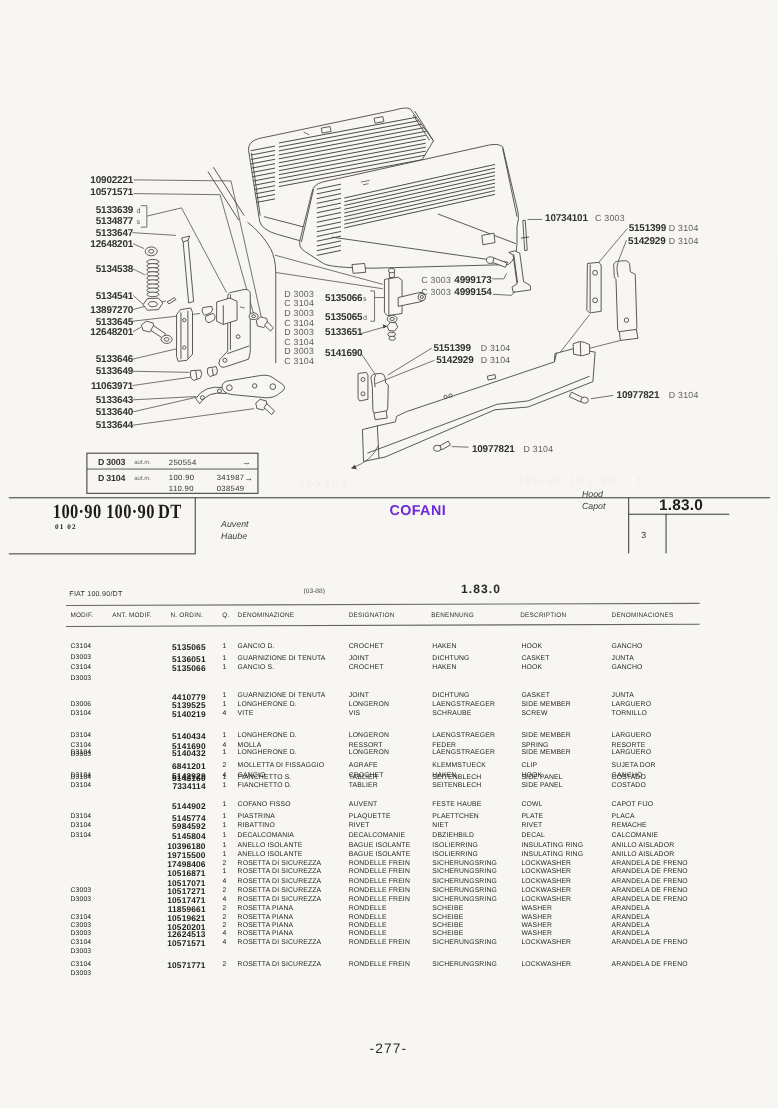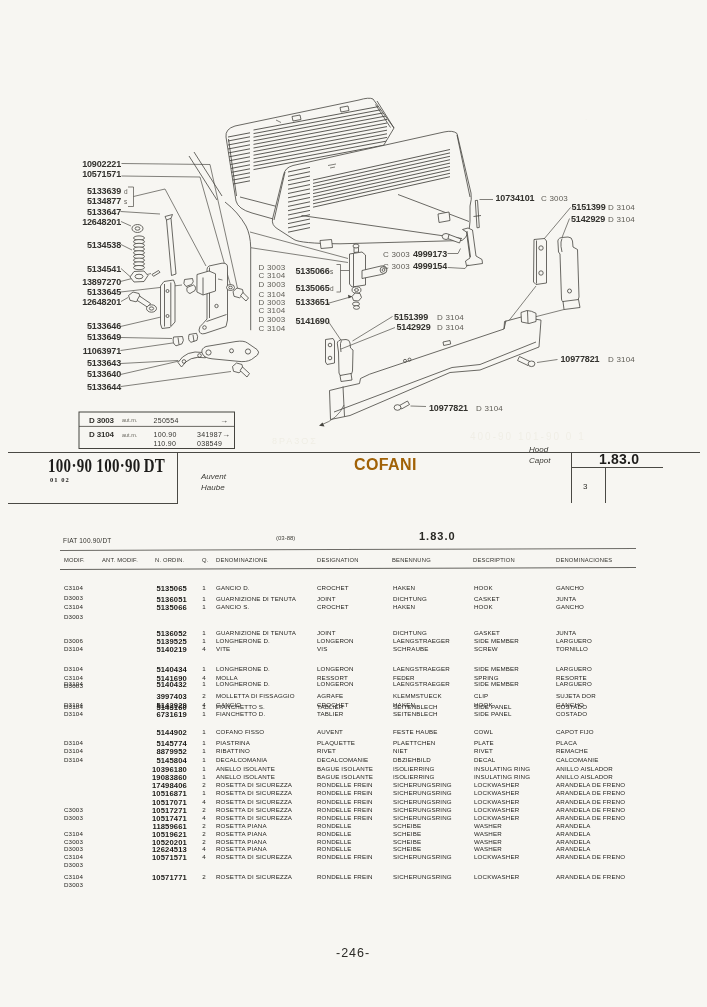--- a/index.html
+++ b/index.html
@@ -536,21 +536,21 @@
 <div class="rule" style="left:8px;top:503px;width:170px;height:1px"></div>
 
 <div class="rule" style="left:177px;top:452px;width:1px;height:51px"></div>
 
 <div class="abs band-title" style="left:48px;top:456px;font-size:15px;letter-spacing:.3px;transform:scale(1.0,1.22);transform-origin:0 0">100·90 100·90<span style="letter-spacing:0"> </span>DT</div>
 
 <div class="abs band-title" style="left:50px;top:476px;font-size:6.5px;letter-spacing:1px">01 02</div>
 
 <div class="abs it" style="left:201px;top:471px;font-size:8px;line-height:11px">Auvent<br>Haube</div>
 
-<div class="abs" style="left:354px;top:456px;font-size:16px;font-weight:bold;letter-spacing:.4px;color:#a16207">COFANI</div>
+<div class="abs" style="left:354px;top:456px;font-size:13px;font-weight:bold;letter-spacing:.4px;color:#6d28d9">COFANI</div>
 
 <div class="abs it" style="left:529px;top:444px;font-size:8px;line-height:11px">Hood<br>Capot</div>
 
 <div class="rule" style="left:571px;top:452px;width:1px;height:51px"></div>
 
 <div class="abs" style="left:599px;top:451px;font-size:14px;font-weight:bold;color:#1e1d1b;letter-spacing:.2px">1.83.0</div>
 
 <div class="rule" style="left:571px;top:467px;width:92px;height:1px"></div>
 
 <div class="rule" style="left:605px;top:467px;width:1px;height:36px"></div>
@@ -604,21 +604,21 @@
 <div class="row" style="top:595px">
     <s class="cn">5136051</s>
     <s class="cq">1</s>
     <s class="cd">GUARNIZIONE DI TENUTA</s>
     <s class="ce">JOINT</s>
     <s class="cf">DICHTUNG</s>
     <s class="cg">CASKET</s>
     <s class="ch">JUNTA</s>
   </div>
 <div class="row" style="top:628.8px">
-    <s class="cn">5136052</s>
+    <s class="cn">4410779</s>
     <s class="cq">1</s>
     <s class="cd">GUARNIZIONE DI TENUTA</s>
     <s class="ce">JOINT</s>
     <s class="cf">DICHTUNG</s>
     <s class="cg">GASKET</s>
     <s class="ch">JUNTA</s>
   </div>
 <div class="row" style="top:636.8px">
     <s class="cm">D3006</s>
     <s class="cn">5139525</s>
@@ -666,41 +666,41 @@
     <s class="cd">MOLLA</s>
     <s class="ce">RESSORT</s>
     <s class="cf">FEDER</s>
     <s class="cg">SPRING</s>
     <s class="ch">RESORTE</s>
   </div>
 <div class="row" style="top:682px">
     <s class="cm">D3003</s>
   </div>
 <div class="row" style="top:692px">
-    <s class="cn">3997403</s>
+    <s class="cn">6841201</s>
     <s class="cq">2</s>
     <s class="cd">MOLLETTA DI FISSAGGIO</s>
     <s class="ce">AGRAFE</s>
     <s class="cf">KLEMMSTUECK</s>
     <s class="cg">CLIP</s>
     <s class="ch">SUJETA DOR</s>
   </div>
 <div class="row" style="top:701px">
     <s class="cm">D3104</s>
     <s class="cn">5142929</s>
     <s class="cq">4</s>
     <s class="cd">GANCIO</s>
     <s class="ce">CROCHET</s>
     <s class="cf">HAKEN</s>
     <s class="cg">HOOK</s>
     <s class="ch">GANCHO</s>
   </div>
 <div class="row" style="top:710px">
     <s class="cm">D3104</s>
-    <s class="cn">6731619</s>
+    <s class="cn">7334114</s>
     <s class="cq">1</s>
     <s class="cd">FIANCHETTO D.</s>
     <s class="ce">TABLIER</s>
     <s class="cf">SEITENBLECH</s>
     <s class="cg">SIDE PANEL</s>
     <s class="ch">COSTADO</s>
   </div>
 <div class="row" style="top:703px">
     <s class="cm">D3104</s>
     <s class="cn">5143160</s>
@@ -725,21 +725,21 @@
     <s class="cn">5145774</s>
     <s class="cq">1</s>
     <s class="cd">PIASTRINA</s>
     <s class="ce">PLAQUETTE</s>
     <s class="cf">PLAETTCHEN</s>
     <s class="cg">PLATE</s>
     <s class="ch">PLACA</s>
   </div>
 <div class="row" style="top:747px">
     <s class="cm">D3104</s>
-    <s class="cn">8879952</s>
+    <s class="cn">5984592</s>
     <s class="cq">1</s>
     <s class="cd">RIBATTINO</s>
     <s class="ce">RIVET</s>
     <s class="cf">NIET</s>
     <s class="cg">RIVET</s>
     <s class="ch">REMACHE</s>
   </div>
 <div class="row" style="top:756px">
     <s class="cm">D3104</s>
     <s class="cn">5145804</s>
@@ -753,21 +753,21 @@
 <div class="row" style="top:764.5px">
     <s class="cn">10396180</s>
     <s class="cq">1</s>
     <s class="cd">ANELLO ISOLANTE</s>
     <s class="ce">BAGUE ISOLANTE</s>
     <s class="cf">ISOLIERRING</s>
     <s class="cg">INSULATING RING</s>
     <s class="ch">ANILLO AISLADOR</s>
   </div>
 <div class="row" style="top:773px">
-    <s class="cn">19083860</s>
+    <s class="cn">19715500</s>
     <s class="cq">1</s>
     <s class="cd">ANELLO ISOLANTE</s>
     <s class="ce">BAGUE ISOLANTE</s>
     <s class="cf">ISOLIERRING</s>
     <s class="cg">INSULATING RING</s>
     <s class="ch">ANILLO AISLADOR</s>
   </div>
 <div class="row" style="top:781px">
     <s class="cn">17498406</s>
     <s class="cq">2</s>
@@ -874,13 +874,13 @@
     <s class="cd">ROSETTA DI SICUREZZA</s>
     <s class="ce">RONDELLE FREIN</s>
     <s class="cf">SICHERUNGSRING</s>
     <s class="cg">LOCKWASHER</s>
     <s class="ch">ARANDELA DE FRENO</s>
   </div>
 <div class="row" style="top:881px">
     <s class="cm">D3003</s>
   </div>
 
-<div class="abs" style="left:336px;top:946px;font-size:12.5px;color:#2c2b27;letter-spacing:1px">-246-</div>
+<div class="abs" style="left:336px;top:946px;font-size:12.5px;color:#2c2b27;letter-spacing:1px">-277-</div>
 
 </body></html>

